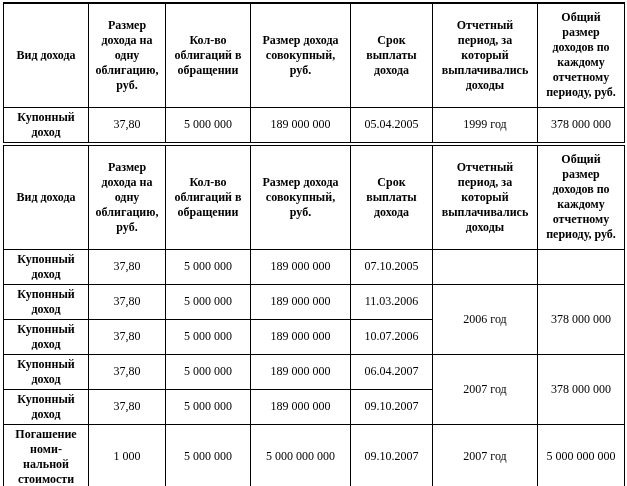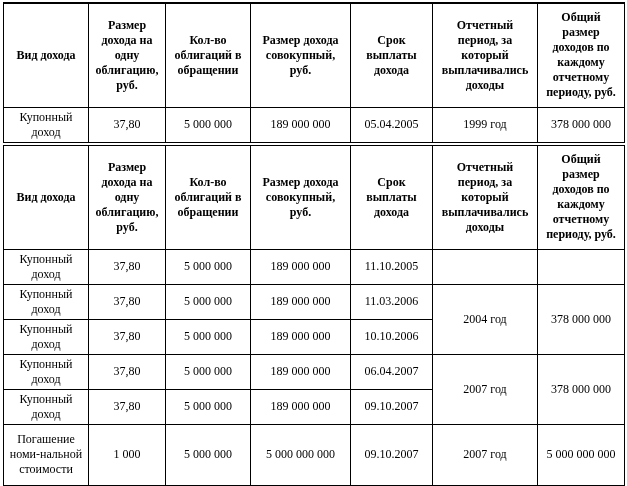--- a/index.html
+++ b/index.html
@@ -28,21 +28,21 @@
     border: 1px solid #000;
     font-size: 12px;
     line-height: 1.25;
     padding: 2px 4px;
     text-align: center;
     vertical-align: middle;
     overflow: hidden;
   }
   th { font-weight: bold; }
   th.c1, td.c1 { text-align: center; }
-  td.c1 { font-weight: normal; }
+  td.c1 { font-weight: bold; }
   tr.hdr th { height: 104px; }
   tr.datarow td { height: 34px; }
   tr.tallrow td { height: 62px; }
 </style>
 </head>
 <body>
 
 <div class="page">
 
   <table class="report-table t1">
@@ -96,41 +96,41 @@
       <th>Срок выплаты дохода</th>
       <th>Отчетный период, за который выплачивались доходы</th>
       <th>Общий размер доходов по каждому отчетному периоду, руб.</th>
     </tr>
 
     <tr class="datarow">
       <td class="c1">Купонный доход</td>
       <td>37,80</td>
       <td>5 000 000</td>
       <td>189 000 000</td>
-      <td>11.10.2005</td>
+      <td>07.10.2005</td>
       <td></td>
       <td></td>
     </tr>
 
     <tr class="datarow">
       <td class="c1">Купонный доход</td>
       <td>37,80</td>
       <td>5 000 000</td>
       <td>189 000 000</td>
       <td>11.03.2006</td>
-      <td rowspan="2">2004 год</td>
+      <td rowspan="2">2006 год</td>
       <td rowspan="2">378 000 000</td>
     </tr>
 
     <tr class="datarow">
       <td class="c1">Купонный доход</td>
       <td>37,80</td>
       <td>5 000 000</td>
       <td>189 000 000</td>
-      <td>10.10.2006</td>
+      <td>10.07.2006</td>
     </tr>
 
     <tr class="datarow">
       <td class="c1">Купонный доход</td>
       <td>37,80</td>
       <td>5 000 000</td>
       <td>189 000 000</td>
       <td>06.04.2007</td>
       <td rowspan="2">2007 год</td>
       <td rowspan="2">378 000 000</td>

